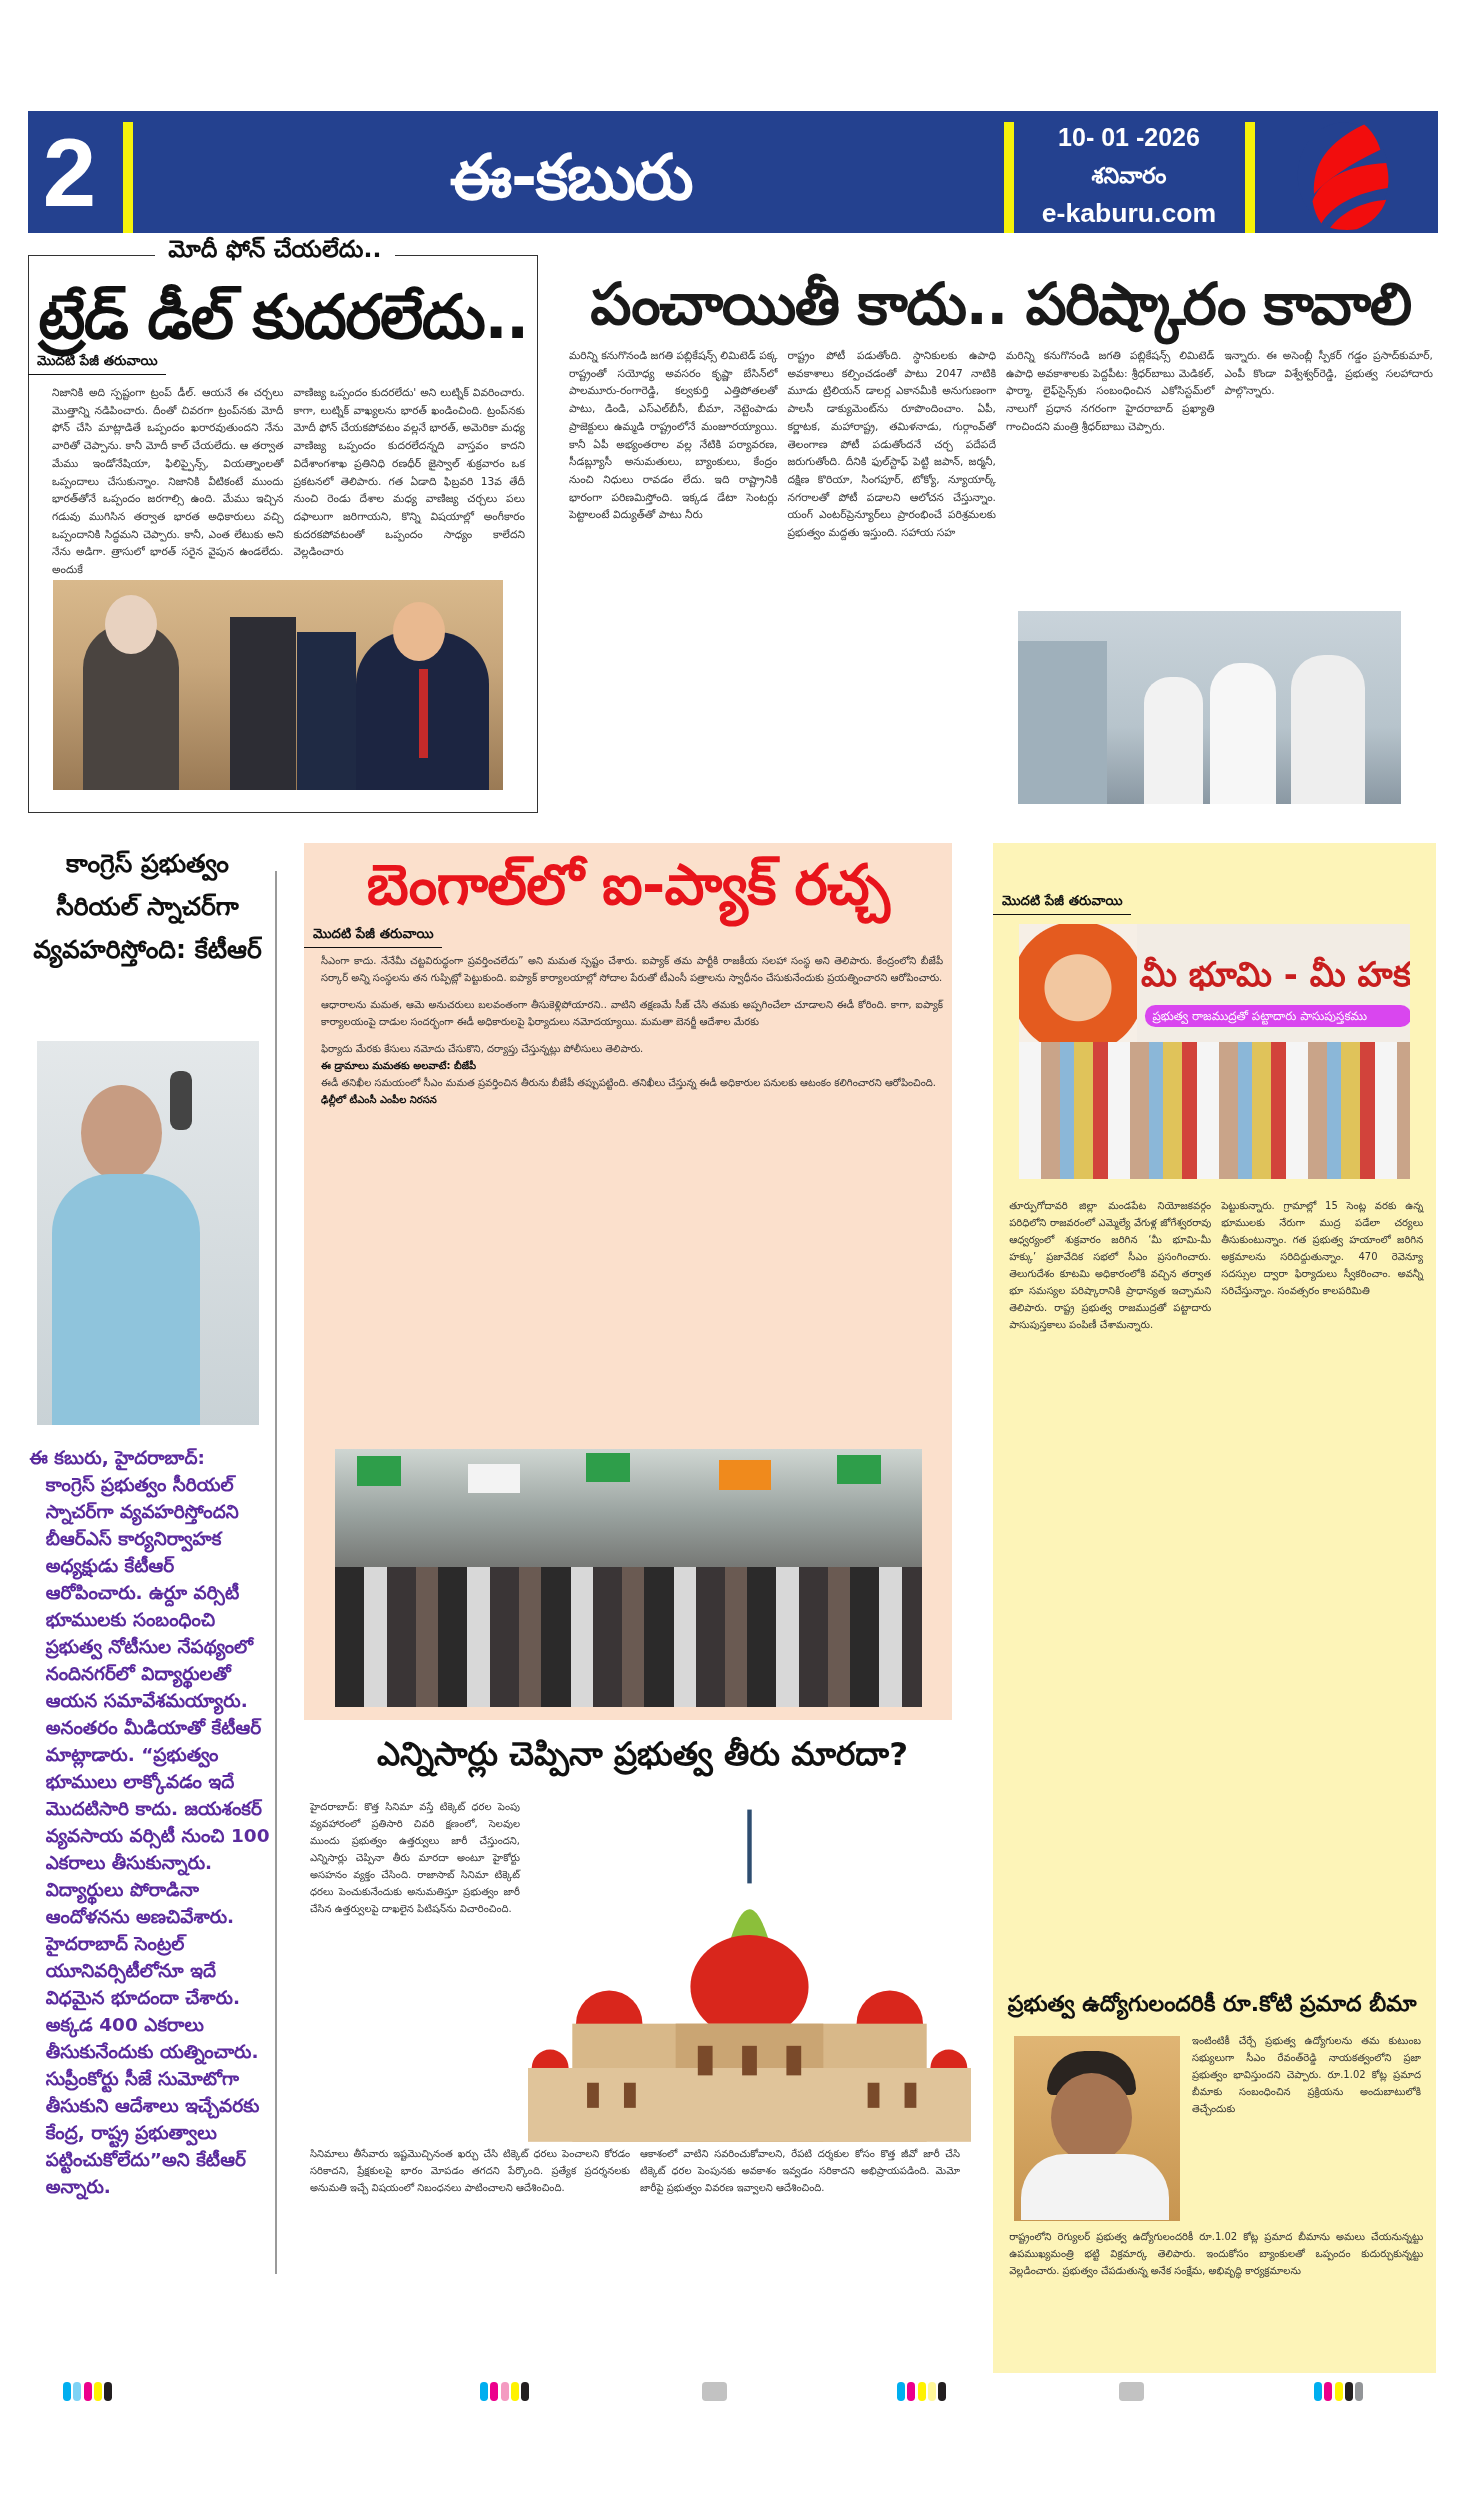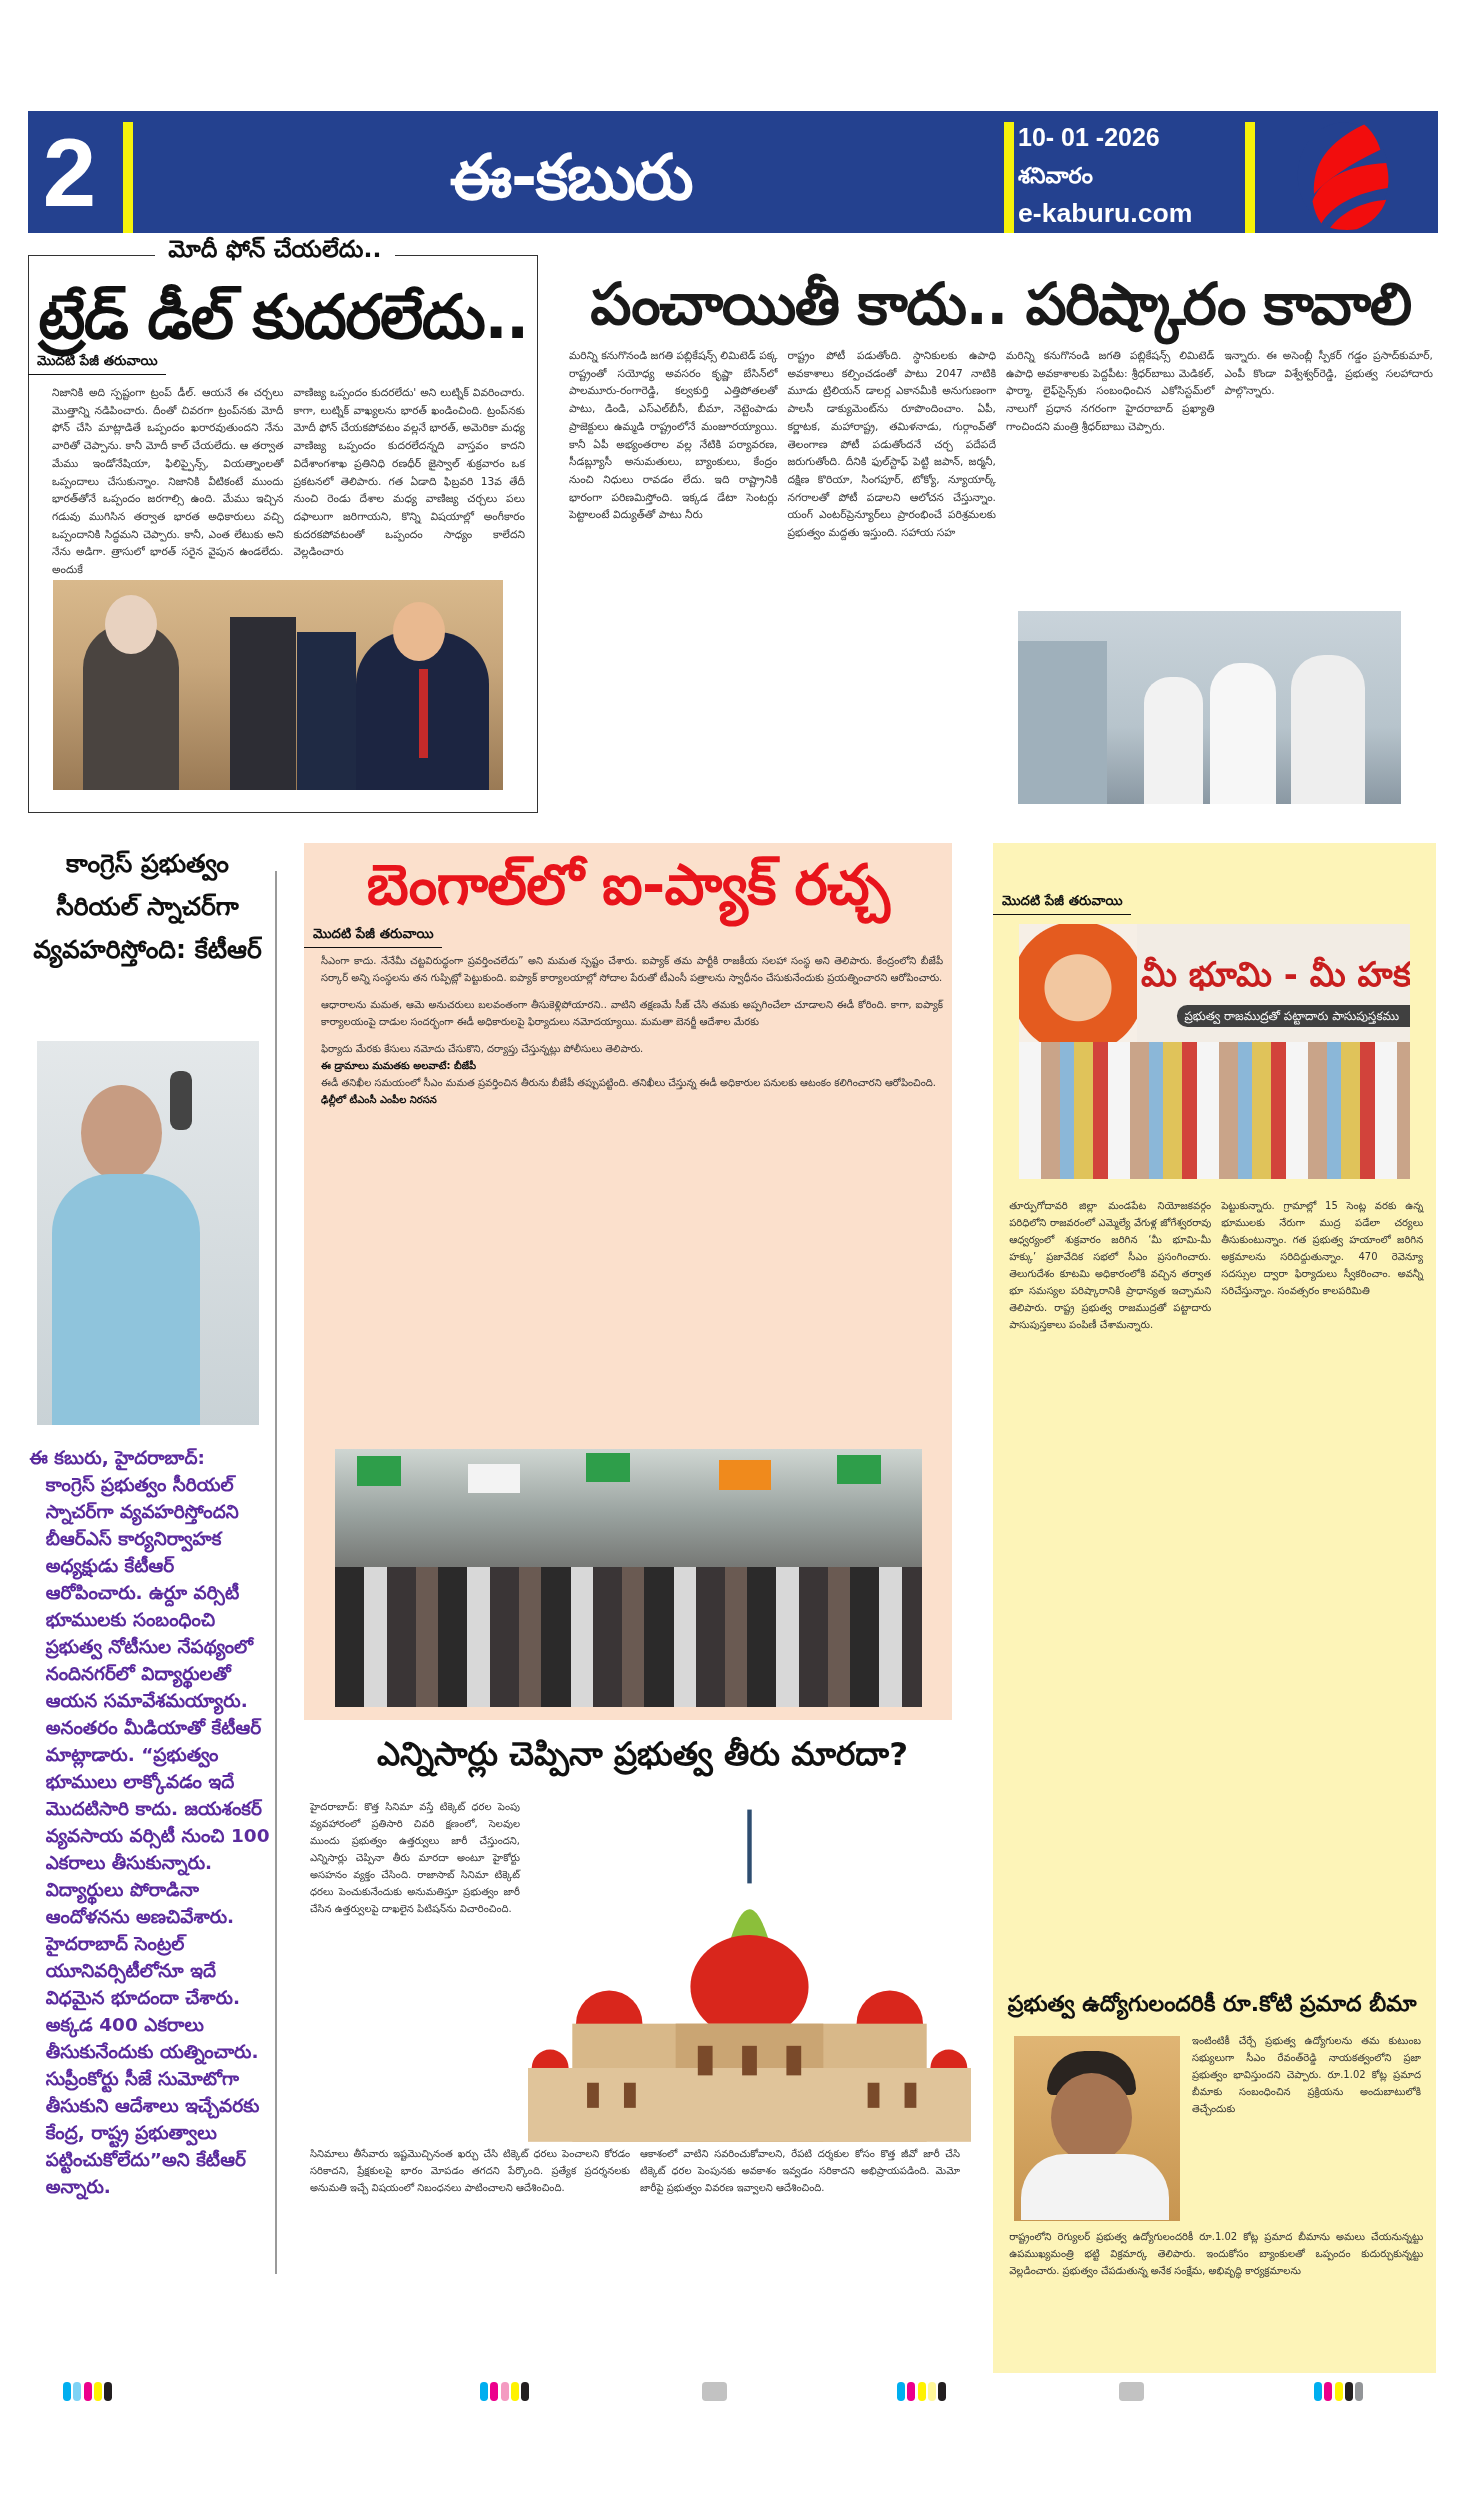--- a/index.html
+++ b/index.html
@@ -7,21 +7,21 @@
   body { position: relative; font-family: "DejaVu Sans", sans-serif; color: #222; }
 
   
   .masthead { position: absolute; left: 28px; top: 111px; width: 1410px; height: 122px; background: #24418f; }
   .page-num { position: absolute; left: 14.8px; top: 5.9px; font-family: "Liberation Sans", sans-serif; font-weight: bold; font-size: 96px; color: #fff; line-height: 111px; }
   .ybar { position: absolute; width: 10.3px; background: #f5f20a; }
   .ybar.b1 { left: 95px; top: 11px; height: 111px; }
   .ybar.b2 { left: 976px; top: 11px; height: 111px; }
   .ybar.b3 { left: 1217px; top: 11px; height: 111px; }
   .brand { position: absolute; left: 111px; width: 864px; top: 14.8px; text-align: center; color: #fff; font-weight: bold; font-size: 63px; line-height: 103px; letter-spacing: -1.5px; }
-  .date-block { position: absolute; left: 990px; width: 222px; top: 5.9px; text-align: left; color: #fff; font-family: "Liberation Sans", sans-serif; font-weight: bold; }
+  .date-block { position: absolute; left: 990px; width: 222px; top: 5.9px; text-align: center; color: #fff; font-family: "Liberation Sans", sans-serif; font-weight: bold; }
   .date-block .d { font-size: 25px; line-height: 40px; }
   .date-block .w { font-size: 22px; line-height: 37px; }
   .date-block .u { font-size: 26.6px; line-height: 38px; }
   .logo { position: absolute; left: 1255px; top: 8.9px; width: 118px; height: 111px; }
 
   
   .col-text { font-size: 10.7px; line-height: 17.7px; text-align: justify; color: #333; font-family: "DejaVu Sans", sans-serif; }
   .byline { text-align: left; font-size: 13.3px; font-weight: bold; color: #111; }
   .byline span { display: inline-block; border-bottom: 1.5px solid #111; padding: 0 8.9px 3px; }
   .photo { position: absolute; overflow: hidden; }
@@ -205,21 +205,21 @@
     <div class="col-text">సినిమాలు తీసేవారు ఇష్టమొచ్చినంత ఖర్చు చేసి టిక్కెట్ ధరలు పెంచాలని కోరడం సరికాదని, ప్రేక్షకులపై భారం మోపడం తగదని పేర్కొంది. ప్రత్యేక ప్రదర్శనలకు అనుమతి ఇచ్చే విషయంలో నిబంధనలు పాటించాలని ఆదేశించింది.</div>
     <div class="col-text">ఆకాశంలో వాటిని సవరించుకోవాలని, రేపటి దర్శకుల కోసం కొత్త జీవో జారీ చేసి టిక్కెట్ ధరల పెంపునకు అవకాశం ఇవ్వడం సరికాదని అభిప్రాయపడింది. మెమో జారీపై ప్రభుత్వం వివరణ ఇవ్వాలని ఆదేశించింది.</div>
   </div>
 </section>
 
 <section class="kabza-box">
   <div class="kabza-byline byline"><span>మొదటి పేజీ తరువాయి</span></div>
   <div class="photo" style="left:26px; top:81px; width:391px; height:255px; background:#f2ece4;">
     <div style="position:absolute; left:0; top:0; width:118px; height:255px; background:radial-gradient(circle at 50% 25%,#f2c7a0 0 33px,#e45b1f 34px 66px,#f6efe6 67px);"></div>
     <div style="position:absolute; left:122px; top:29.5px; width:270px; font-size:34px; font-weight:bold; color:#c81e1e; white-space:nowrap; overflow:hidden;">మీ భూమి - మీ హక్కు</div>
-    <div style="position:absolute; left:126px; top:81px; width:266px; height:22px; font-size:11.8px; line-height:22px; color:#fff; background:#404040; border-radius:10.3px; padding-left:7.4px; white-space:nowrap; overflow:hidden;margin-left:32px;">ప్రభుత్వ రాజముద్రతో పట్టాదారు పాసుపుస్తకము</div>
+    <div style="position:absolute; left:126px; top:81px; width:266px; height:22px; font-size:11.8px; line-height:22px; color:#fff; background:#d946ef; border-radius:10.3px; padding-left:7.4px; white-space:nowrap; overflow:hidden;">ప్రభుత్వ రాజముద్రతో పట్టాదారు పాసుపుస్తకము</div>
     <div style="position:absolute; left:0; top:118px; width:391px; height:137px; background:repeating-linear-gradient(90deg,#f5f5f5 0 22px,#c9a489 22px 41px,#8bb7d8 41px 55px,#e0c35a 55px 74px,#d2433b 74px 89px);"></div>
   </div>
   <div class="kabza-body cols">
     <div class="col-text">తూర్పుగోదావరి జిల్లా మండపేట నియోజకవర్గం పరిధిలోని రాజవరంలో ఎమ్మెల్యే వేగుళ్ల జోగేశ్వరరావు ఆధ్వర్యంలో శుక్రవారం జరిగిన ‘మీ భూమి-మీ హక్కు’ ప్రజావేదిక సభలో సీఎం ప్రసంగించారు. తెలుగుదేశం కూటమి అధికారంలోకి వచ్చిన తర్వాత భూ సమస్యల పరిష్కారానికి ప్రాధాన్యత ఇచ్చామని తెలిపారు. రాష్ట్ర ప్రభుత్వ రాజముద్రతో పట్టాదారు పాసుపుస్తకాలు పంపిణీ చేశామన్నారు.</div>
     <div class="col-text">పెట్టుకున్నారు. గ్రామాల్లో 15 సెంట్ల వరకు ఉన్న భూములకు నేరుగా ముద్ర పడేలా చర్యలు తీసుకుంటున్నాం. గత ప్రభుత్వ హయాంలో జరిగిన అక్రమాలను సరిదిద్దుతున్నాం. 470 రెవెన్యూ సదస్సుల ద్వారా ఫిర్యాదులు స్వీకరించాం. అవన్నీ సరిచేస్తున్నాం. సంవత్సరం కాలపరిమితి</div>
   </div>
   <h2 class="bima-title">ప్రభుత్వ ఉద్యోగులందరికీ రూ.కోటి ప్రమాద బీమా</h2>
   <div class="photo" style="left:20.7px; top:1193px; width:166px; height:185px; background:linear-gradient(180deg,#e0b574 0%,#c79550 100%);">
     <div style="position:absolute; left:33px; top:14.8px; width:89px; height:44px; border-radius:44px 44px 7.4px 7.4px; background:#2a2420;"></div>
     <div style="position:absolute; left:37px; top:37px; width:81px; height:89px; border-radius:50%; background:#a67452;"></div>

